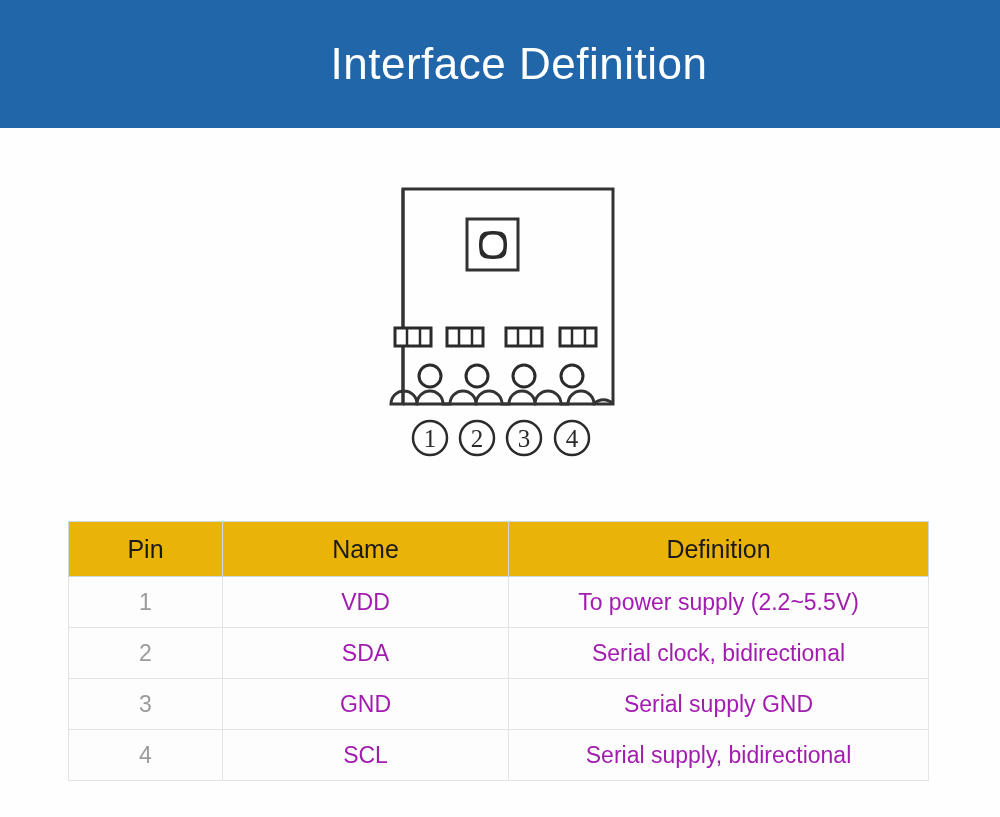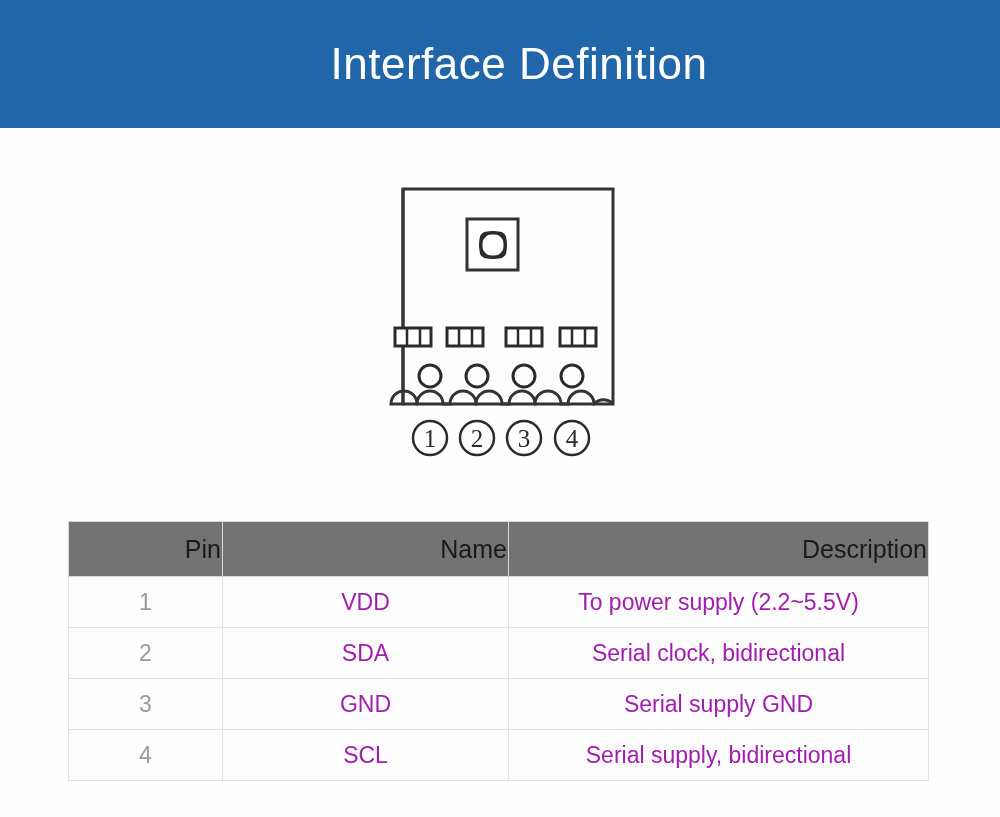--- a/index.html
+++ b/index.html
@@ -67,26 +67,26 @@
     top: 393px;
     width: 860px;
     border-collapse: collapse;
     table-layout: fixed;
   }
   .pin-table col.c-pin   { width: 154px; }
   .pin-table col.c-name  { width: 286px; }
   .pin-table col.c-desc  { width: 420px; }
 
   .pin-table th {
-    background: #737373;
+    background: #eab308;
     color: #1a1a1a;
     font-size: 25px;
     font-weight: 400;
     height: 52px;
-    text-align: right;
+    text-align: center;
     border: 1px solid #cfd8e2;
     font-family: "Liberation Sans", sans-serif;
   }
   .pin-table td {
     background: #fdfdfd;
     color: #a21caf;
     font-size: 23px;
     font-weight: 400;
     height: 48px;
     text-align: center;
@@ -186,21 +186,21 @@
   <table class="pin-table">
     <colgroup>
       <col class="c-pin">
         <col class="c-name">
         <col class="c-desc">
     </colgroup>
     <thead>
       <tr>
         <th>Pin</th>
         <th>Name</th>
-        <th>Description</th>
+        <th>Definition</th>
       </tr>
     </thead>
     <tbody>
       <tr>
         <td class="cell-pin">1</td>
         <td>VDD</td>
         <td>To power supply (2.2~5.5V)</td>
       </tr>
       <tr>
         <td class="cell-pin">2</td>

